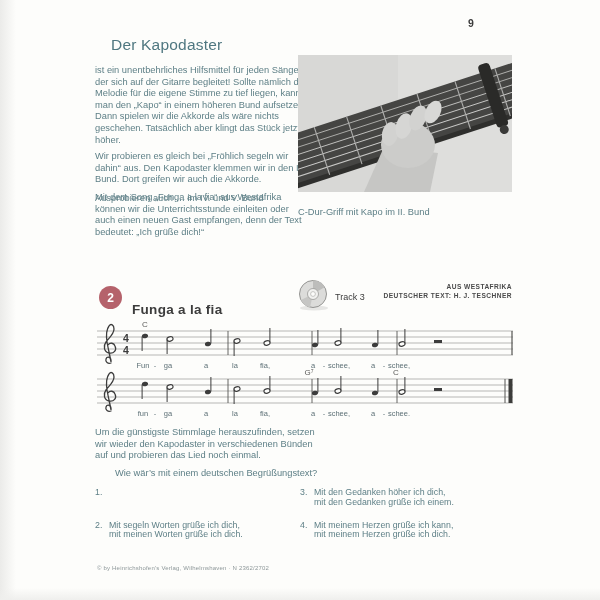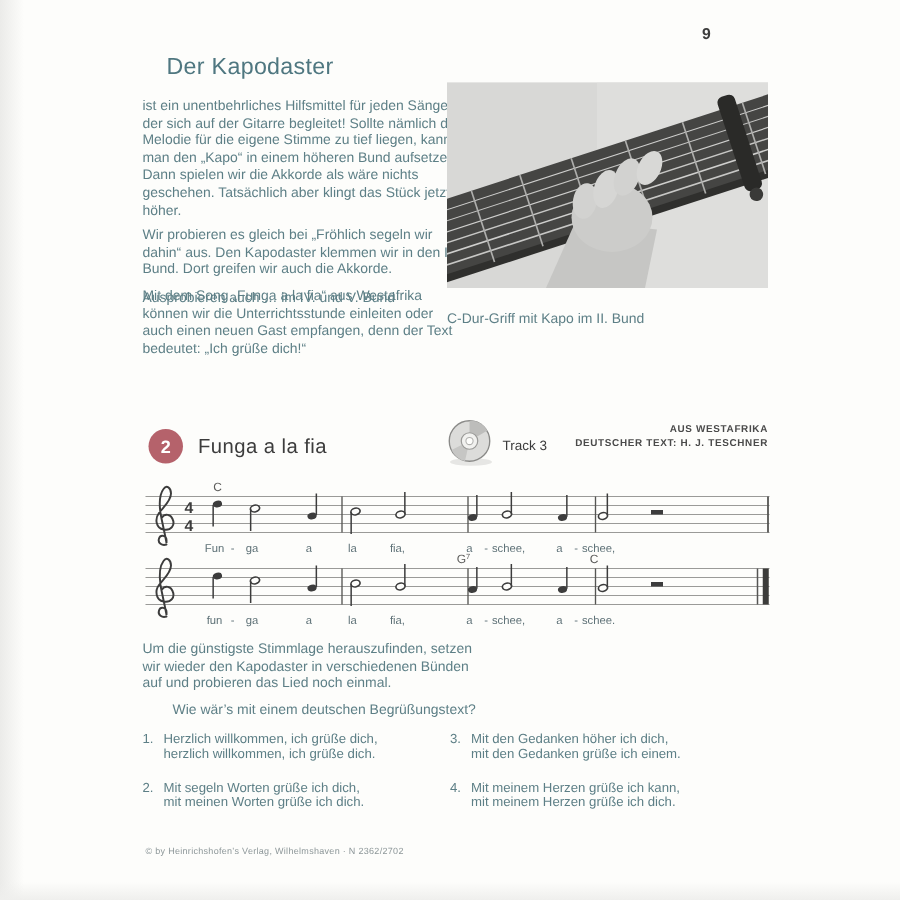--- a/index.html
+++ b/index.html
@@ -17,21 +17,21 @@
   .para{left:95px;width:214px;font-size:9.3px;line-height:11.6px;color:#5d7f86;}
   .p1{top:65px;}
   .p2{top:151px;}
   .p3{top:193px;}
   .p4{top:192px;}
   .photo{left:298px;top:55px;width:214px;height:137px;background:#dadad8;}
   .caption{left:298px;top:207px;font-size:9.3px;color:#5d7f86;}
   .song-badge{left:99px;top:286px;width:23px;height:23px;border-radius:50%;
     background:#b5626b;color:#fff;font-size:12px;font-weight:bold;
     display:flex;align-items:center;justify-content:center;}
-  .song-title{left:132px;top:290px;font-size:13.5px;font-weight:normal;color:#3c3c3c;letter-spacing:.3px;}
+  .song-title{left:132px;top:302px;font-size:13.5px;font-weight:bold;color:#3c3c3c;letter-spacing:.3px;}
   .cd{left:296px;top:279px;}
   .track{left:335px;top:292px;font-size:9px;color:#3c3c3c;}
   .credits{left:312px;top:283px;width:200px;text-align:right;font-size:6.6px;
     font-weight:bold;color:#4a4a4a;letter-spacing:.45px;line-height:8.6px;}
   .staff{left:95px;width:420px;height:52px;}
   .st1{top:321px;}
   .st2{top:369px;}
   .outro1{top:427px;width:230px;}
   .question{left:95px;top:468px;font-size:9.3px;color:#5d7f86;margin-left:20px;}
   .verses{left:95px;top:488px;width:420px;display:grid;
@@ -204,24 +204,20 @@
       <text x="289" y="47" font-size="7.5" fill="#5d7076" text-anchor="middle" font-family="&quot;Liberation Sans&quot;,sans-serif">-</text>
       <text x="304" y="47" font-size="7.5" fill="#5d7076" text-anchor="middle" font-family="&quot;Liberation Sans&quot;,sans-serif">schee.</text>
     </svg>
 
   <div class="abs para outro1">Um die günstigste Stimmlage herauszufinden, setzen wir wieder den Kapodaster in verschiedenen Bünden auf und probieren das Lied noch einmal.</div>
   <div class="abs question">Wie wär’s mit einem deutschen Begrüßungstext?</div>
 
   <div class="abs verses">
     <div class="verse">
       <span class="vnum">1.</span>
-      <span>
-        <div>Herzlich willkommen, ich grüße dich,</div>
-          <div>herzlich willkommen, ich grüße dich.</div>
-      </span>
     </div>
     <div class="verse">
       <span class="vnum">3.</span>
       <span>
         <div>Mit den Gedanken höher ich dich,</div>
           <div>mit den Gedanken grüße ich einem.</div>
       </span>
     </div>
     <div class="verse">
       <span class="vnum">2.</span>

